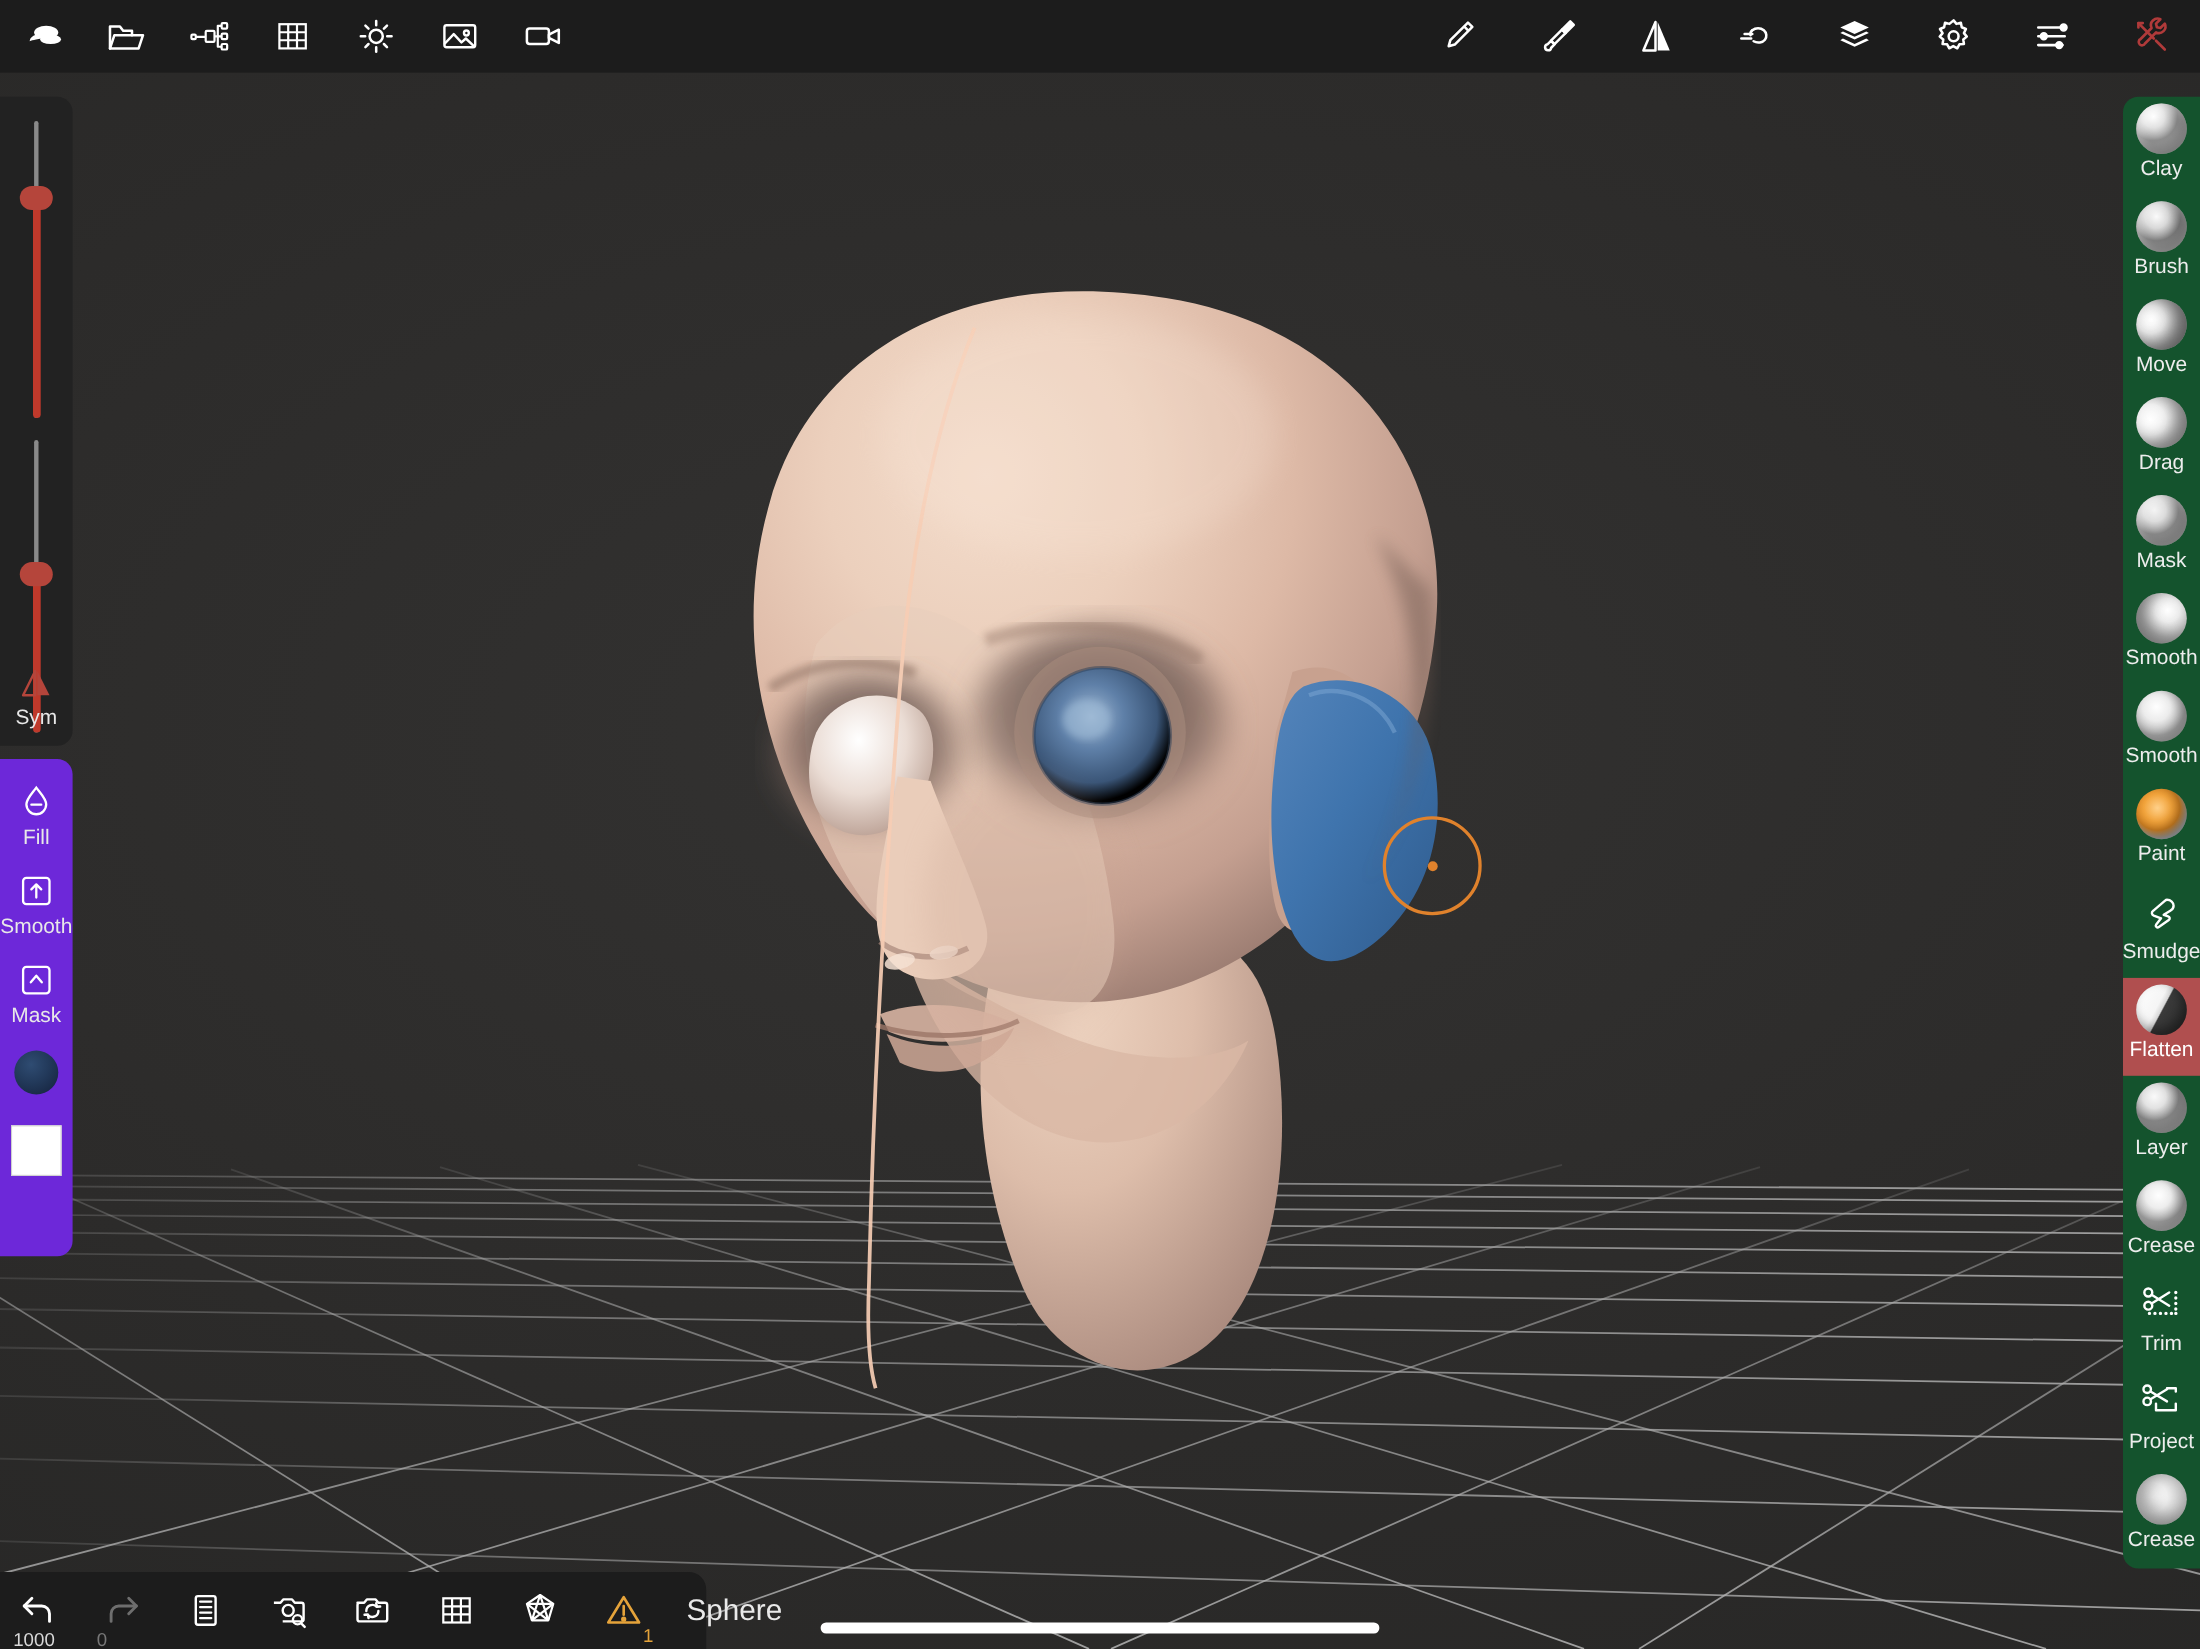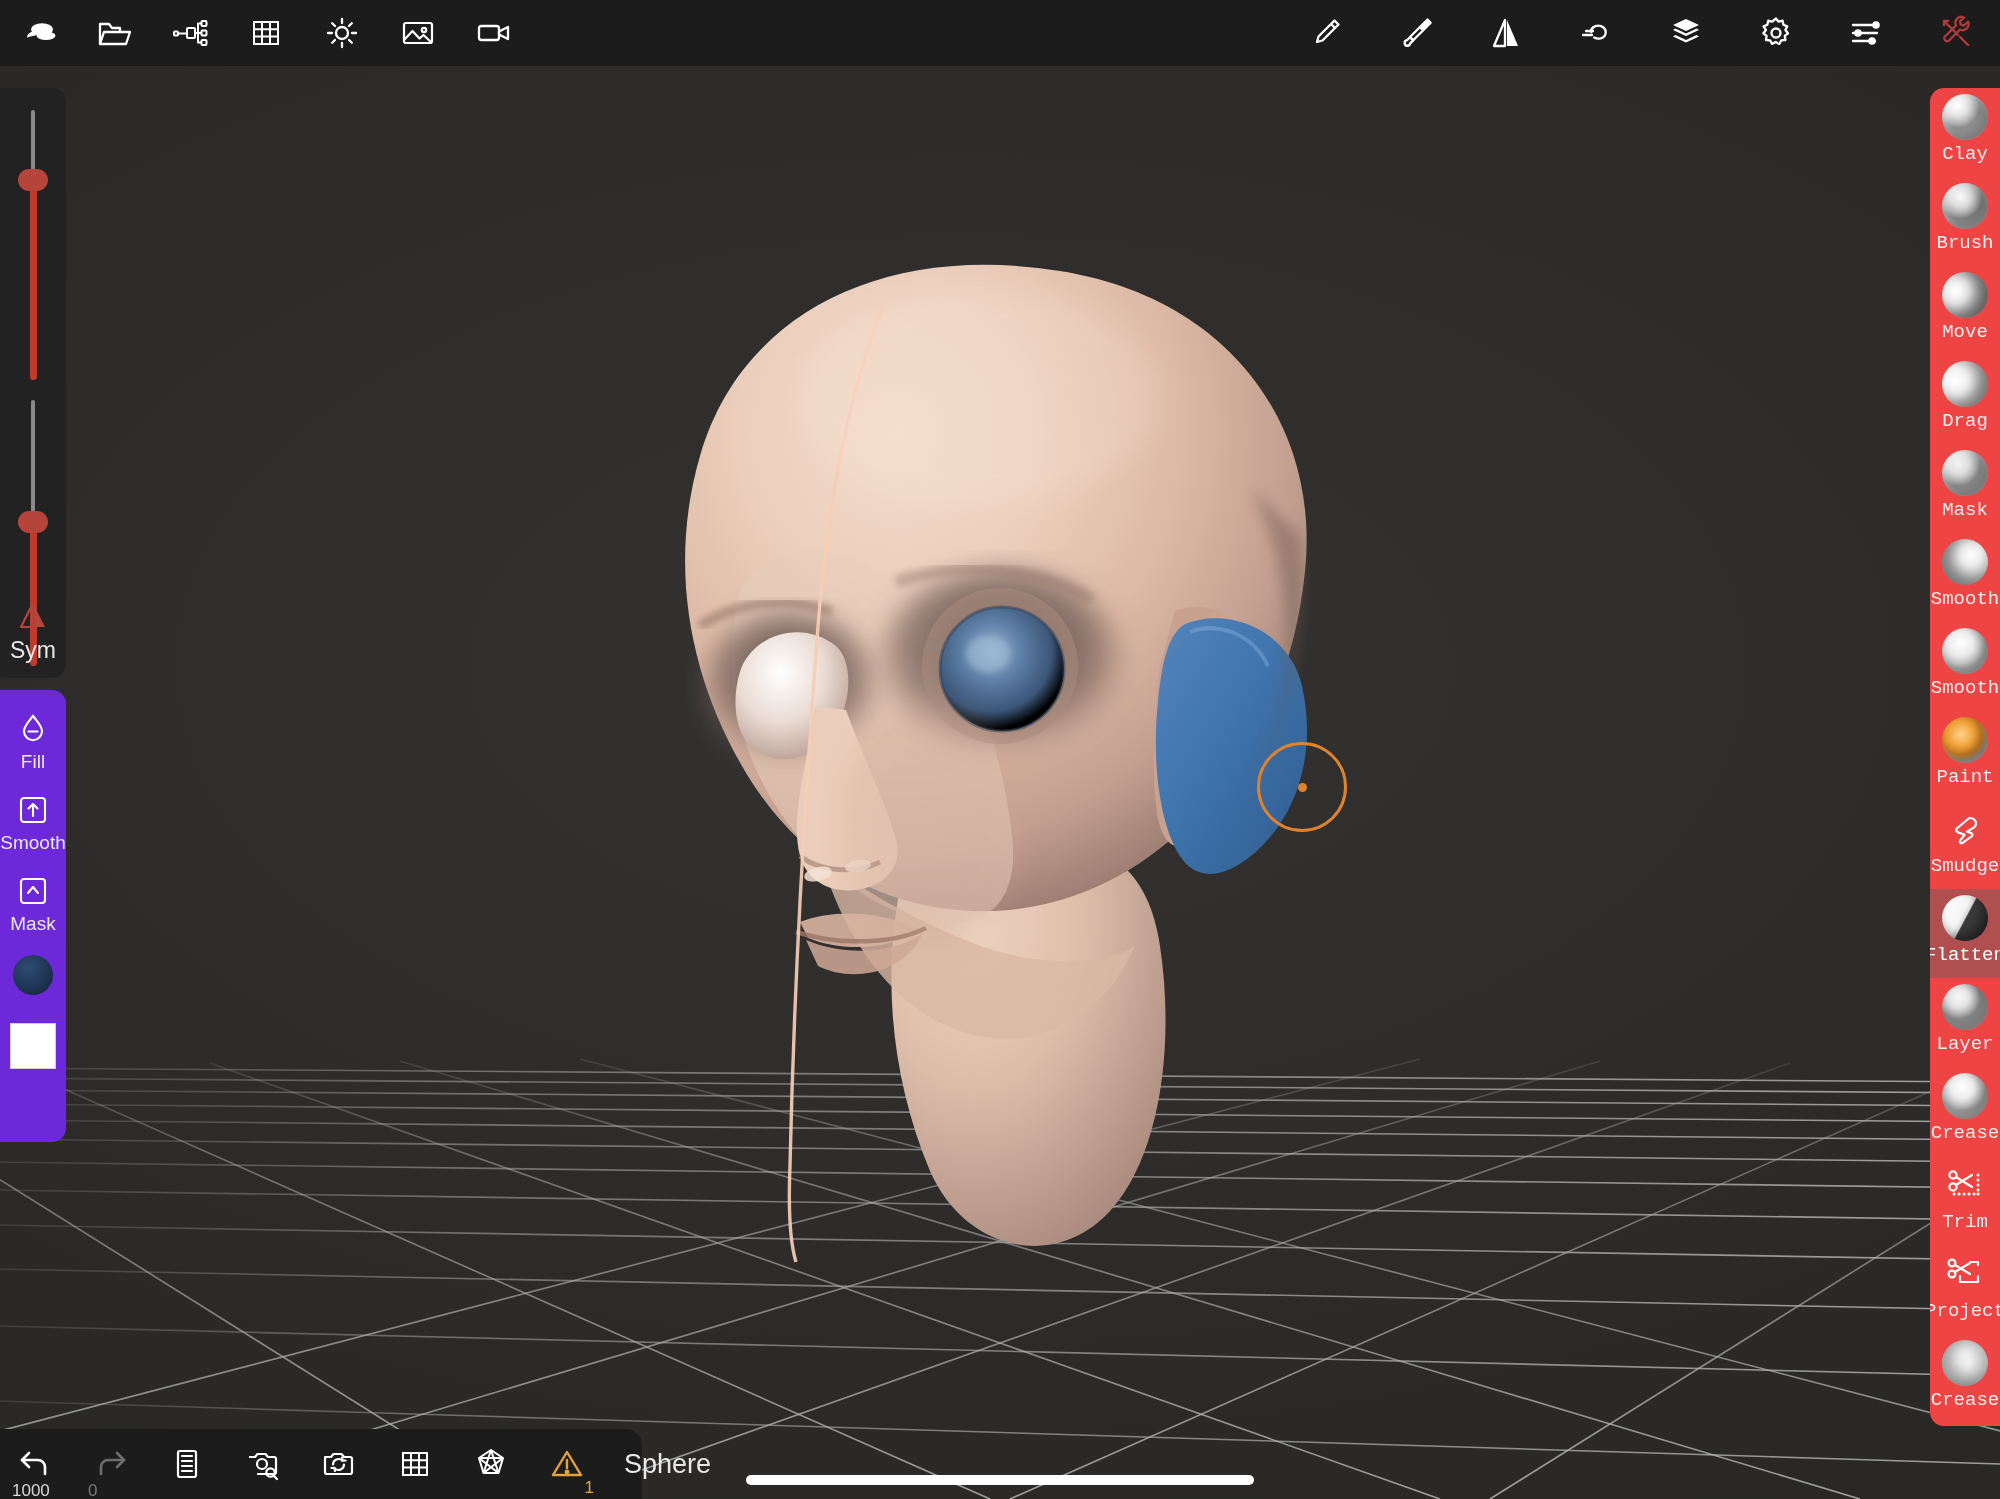--- a/index.html
+++ b/index.html
@@ -78,21 +78,21 @@
   .vslider .knob {
     position: absolute; left: 18px;
     width: 30px; height: 22px;
     background: #b5453b; border-radius: 11px;
   }
   #sym-block {
     position: absolute; left: 0; bottom: 14px; width: 66px;
     display: flex; flex-direction: column; align-items: center; gap: 6px;
     cursor: pointer;
   }
-  #sym-block .lbl { color: #e8e8e8; font-size: 23px; }
+  #sym-block .lbl { color: #e8e8e8; font-size: 19px; }
 
   
   #left-bot-panel {
     position: absolute; left: 0; top: 690px;
     width: 66px; height: 452px;
     background: #6d28d9;
     border-radius: 0 14px 14px 0;
     display: flex; flex-direction: column; align-items: center;
     padding-top: 22px;
   }
@@ -108,24 +108,23 @@
   }
   .color-swatch {
     width: 46px; height: 46px; background: #ffffff;
     border: 1px solid #cfcfcf; cursor: pointer;
   }
 
   
   #right-panel {
     position: absolute; right: 0; top: 88px;
     width: 70px; height: 1338px;
-    background: #ef4444;
+    background: #14532d;
     border-radius: 14px 0 0 14px;
     overflow: hidden;
-    font-family: Liberation Mono, monospace;
   }
   .tool-item {
     position: relative;
     width: 70px; height: 89px;
     display: flex; flex-direction: column; align-items: center;
     justify-content: flex-start; padding-top: 6px;
     cursor: pointer;
   }
   .tool-item.active { background: #b04f4f; }
   .tool-item .thumb {

